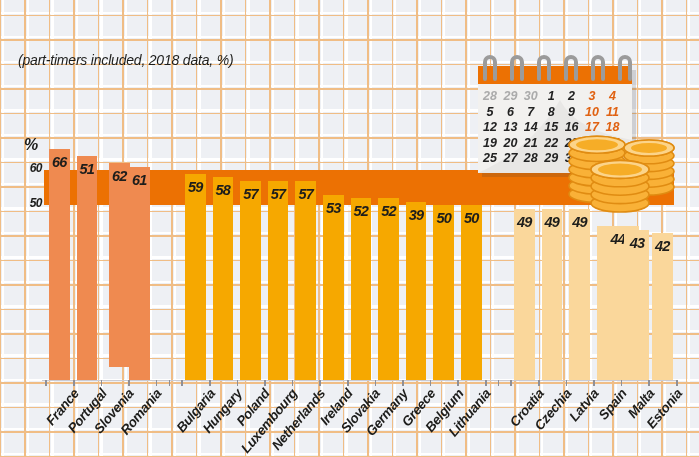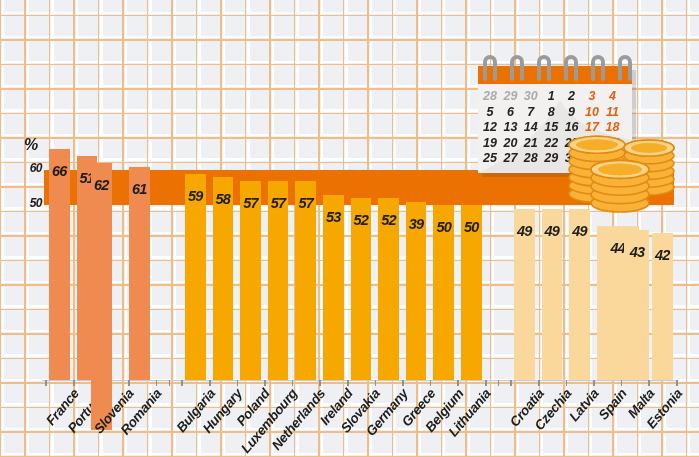--- a/index.html
+++ b/index.html
@@ -26,49 +26,50 @@
   }
   .ytick{
     position:absolute;width:38px;text-align:right;font-size:12px;font-weight:bold;
     font-style:italic;letter-spacing:-0.5px;
   }
   .band{position:absolute;z-index:1;}
   .baseline{position:absolute;height:1px;background:#cbcbd2;z-index:1;}
   .tick{position:absolute;width:1.5px;height:6px;background:#8f8f96;z-index:1;}
   .bar{position:absolute;z-index:2;}
   .bar .val{
-    margin-top:14px;text-align:center;font-size:14.5px;font-weight:bold;
+    margin-top:5px;text-align:center;font-size:14.5px;font-weight:bold;
     font-style:italic;letter-spacing:-0.8px;color:#1d1d1b;
   }
   .country{
     position:absolute;z-index:2;top:386px;white-space:nowrap;
     font-size:13.5px;font-weight:bold;font-style:italic;letter-spacing:-0.3px;
     transform:rotate(-50deg);transform-origin:100% 0;
   }
   .deco-svg{position:absolute;left:440px;top:40px;width:259px;height:180px;z-index:3;}
 </style>
 </head>
 <body>
 
 <div class="canvas">
+  <div class="subtitle">(part-timers included, 2018 data, %)</div>
   <div class="pct-label">%</div>
   <div id="chart">
       <div class="ytick" style="left: 4px; top: 161px;">60</div>
       <div class="ytick" style="left: 4px; top: 196px;">50</div>
       <div class="band" style="left: 44px; top: 170px; width: 630px; height: 35px; background: rgb(236, 113, 3);"></div>
       <div class="baseline" style="left: 42px; top: 380px; width: 634px;"></div>
       <div class="bar" style="left: 49px; top: 149px; width: 20.5px; height: 231px; background: rgb(239, 138, 80);">
         <div class="val">66</div>
       </div>
       <div class="country" style="right: 628.75px;">France</div>
       <div class="bar" style="left: 76.6px; top: 156px; width: 20.5px; height: 224px; background: rgb(239, 138, 80);">
         <div class="val">51</div>
       </div>
       <div class="country" style="right: 601.15px;">Portugal</div>
-      <div class="bar" style="left: 91px; top: 163px; width: 20.5px; height: 267px; background: rgb(239, 138, 80);">
+      <div class="bar" style="left: 109px; top: 163px; width: 20.5px; height: 204px; background: rgb(239, 138, 80);">
         <div class="val">62</div>
       </div>
       <div class="country" style="right: 573.55px;">Slovenia</div>
       <div class="bar" style="left: 129px; top: 166.5px; width: 20.5px; height: 213.5px; background: rgb(239, 138, 80);">
         <div class="val">61</div>
       </div>
       <div class="country" style="right: 545.95px;">Romania</div>
       <div class="bar" style="left: 185px; top: 173.5px; width: 20.5px; height: 206.5px; background: rgb(246, 168, 0);">
         <div class="val">59</div>
       </div>

